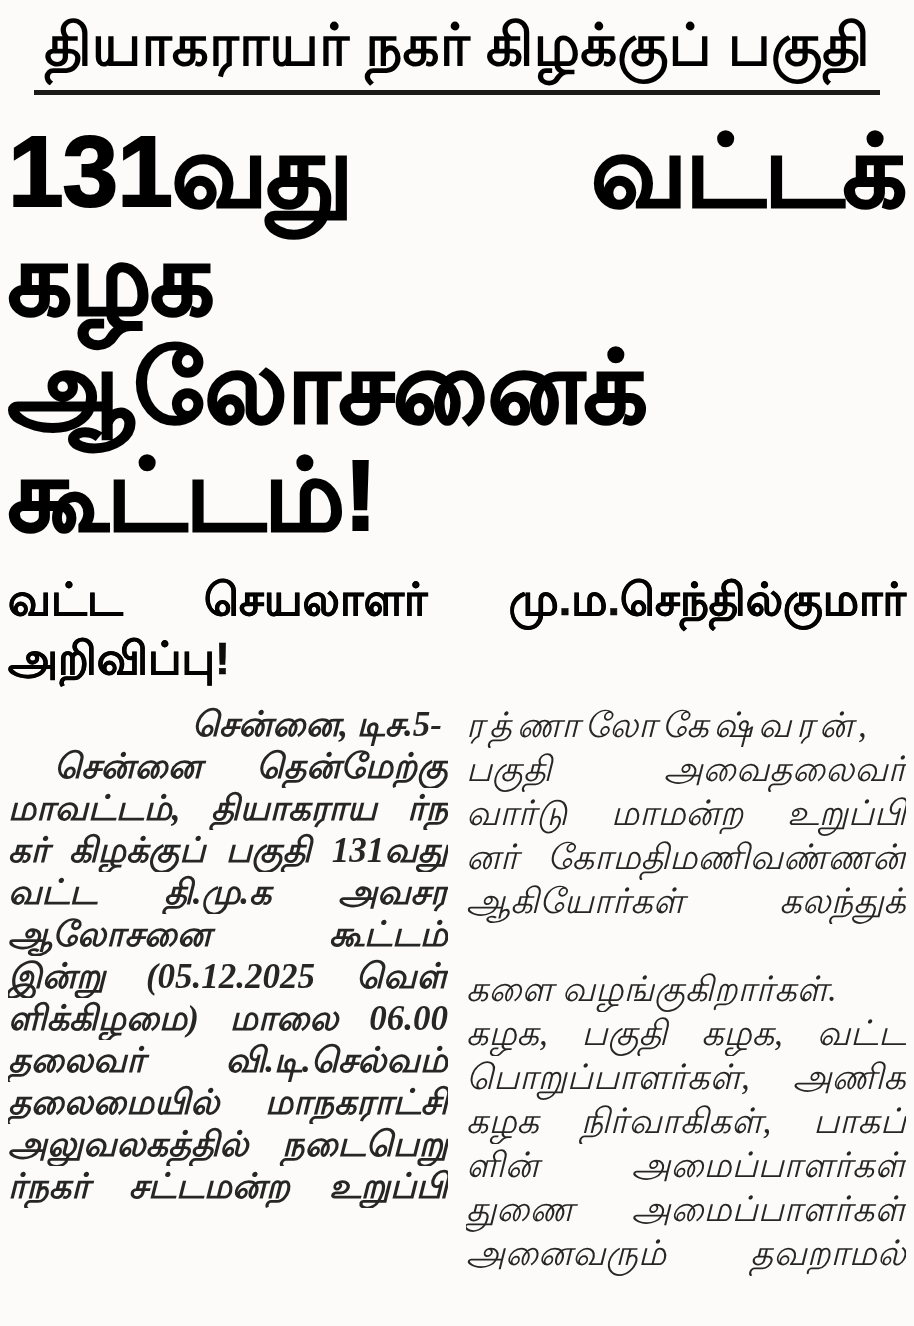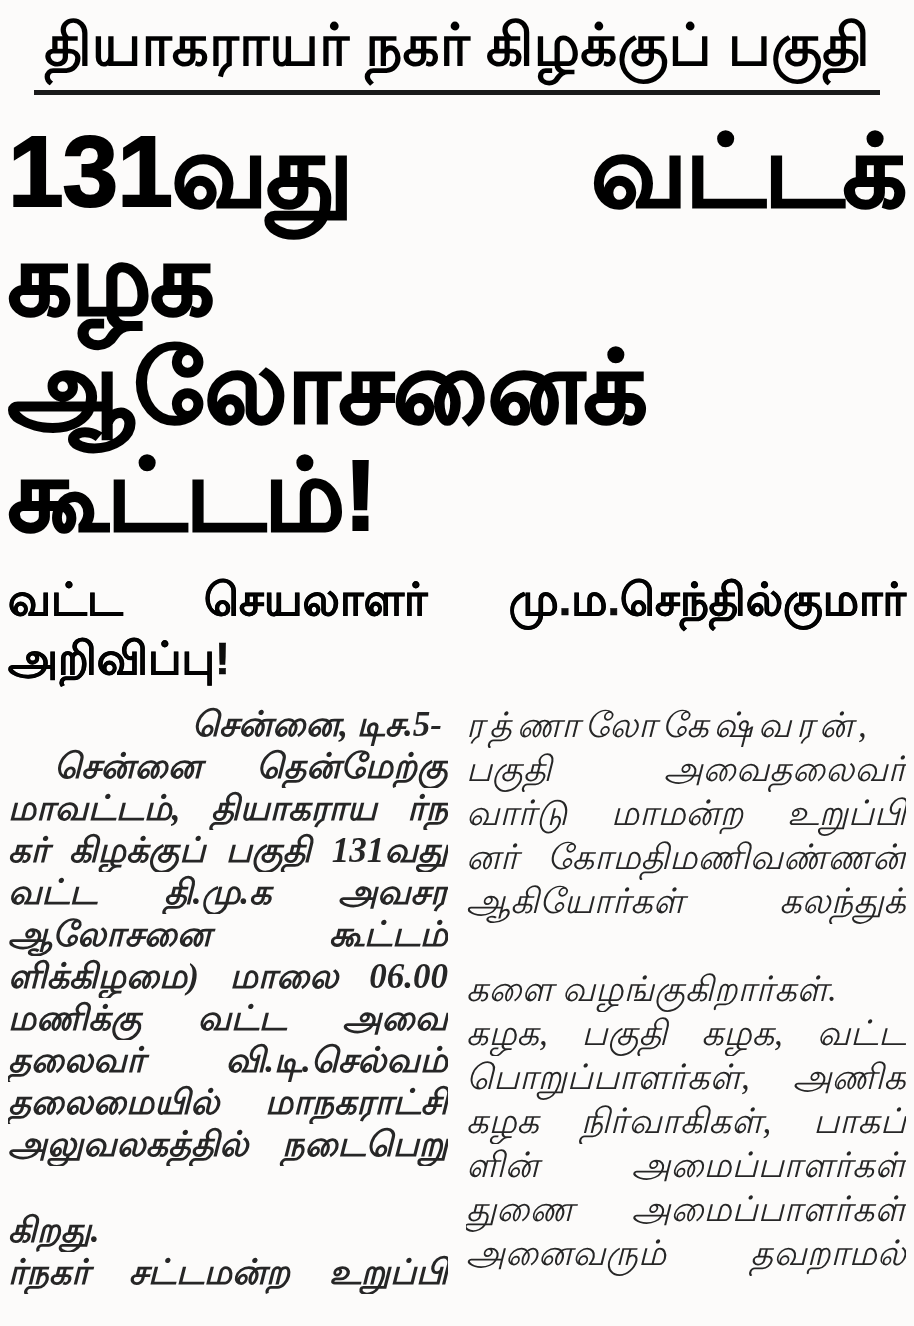--- a/index.html
+++ b/index.html
@@ -102,26 +102,25 @@
 
   <div class="article">
 
     <div class="col col-left">
       <div class="line right">சென்னை, டிச.5-</div>
       <div class="line indent">சென்னை தென்மேற்கு</div>
       <div class="line">மாவட்டம், தியாகராய ர்ந</div>
       <div class="line">கர் கிழக்குப் பகுதி 131வது</div>
       <div class="line">வட்ட தி.மு.க அவசர</div>
       <div class="line">ஆலோசனை கூட்டம்</div>
+      <div class="line">இன்று (05.12.2025 வெள்</div>
       <div class="line">ளிக்கிழமை) மாலை 06.00</div>
-      <div class="line">மணிக்கு வட்ட அவை</div>
       <div class="line">தலைவர் வி.டி.செல்வம்</div>
       <div class="line">தலைமையில் மாநகராட்சி</div>
       <div class="line">அலுவலகத்தில் நடைபெறு</div>
-      <div class="line end">கிறது.</div>
       <div class="line">ர்நகர் சட்டமன்ற உறுப்பி</div>
 
     </div>
 
     <div class="col col-right">
       <div class="line spread">ரத்ணாலோகேஷ்வரன்,</div>
       <div class="line">பகுதி அவைதலைவர்</div>
       <div class="line">வார்டு மாமன்ற உறுப்பி</div>
       <div class="line">னர் கோமதிமணிவண்ணன்</div>
       <div class="line">ஆகியோர்கள் கலந்துக்</div>

